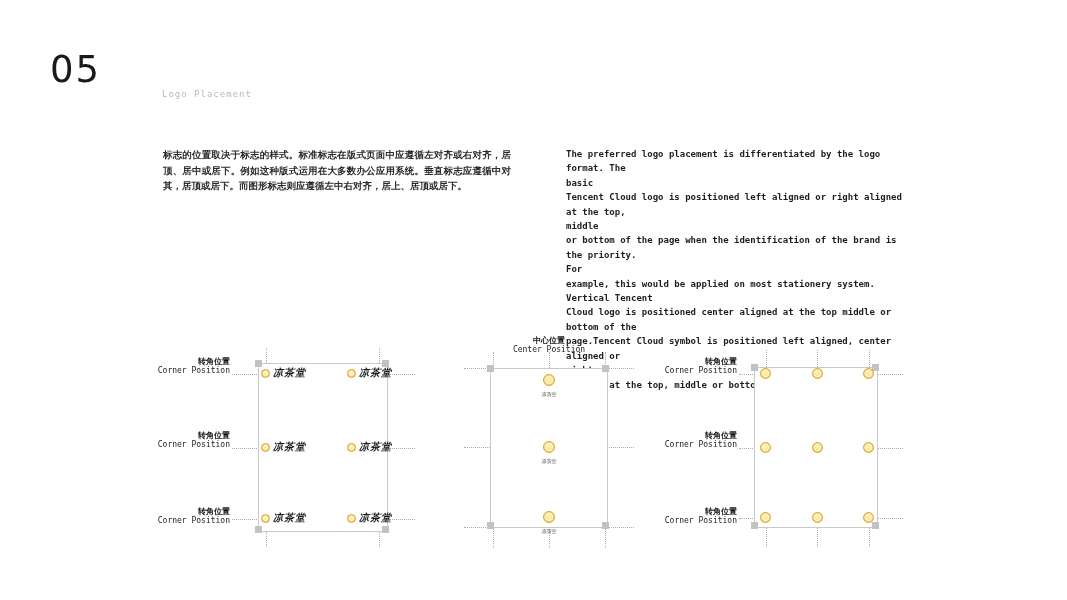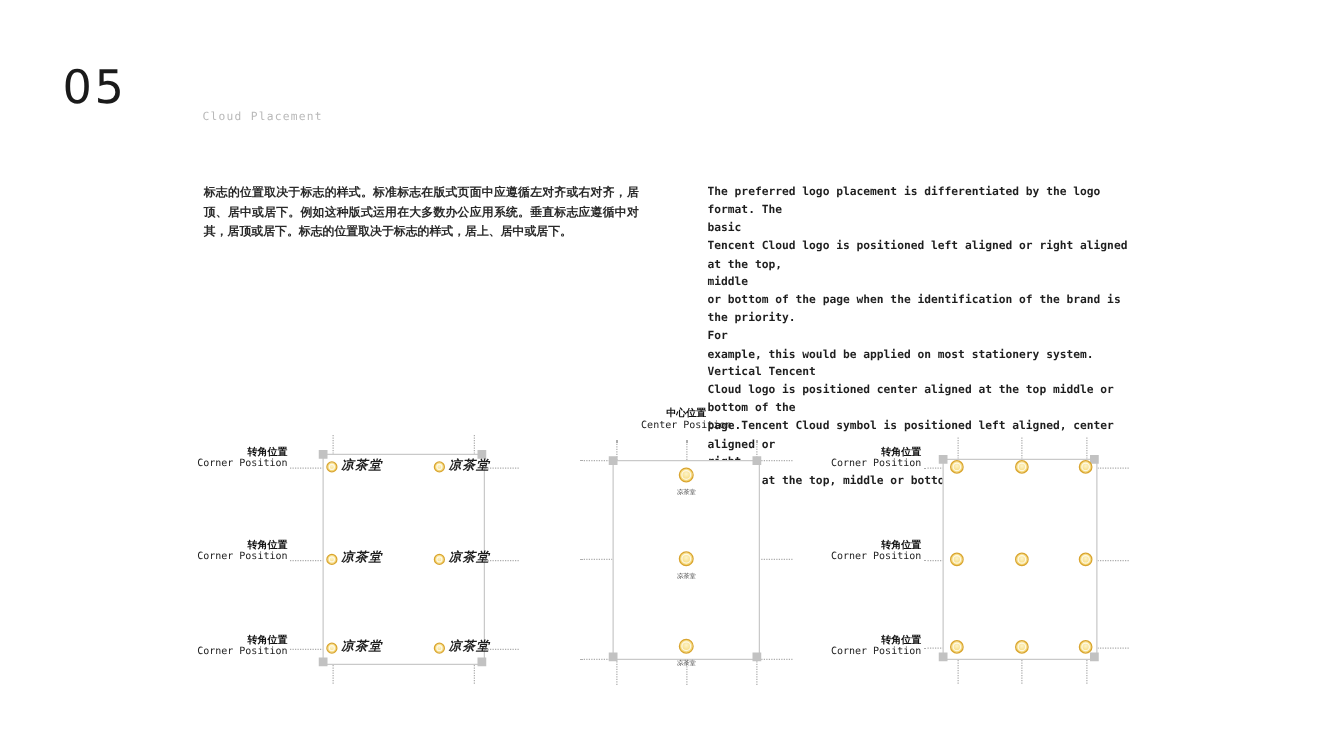--- a/index.html
+++ b/index.html
@@ -83,23 +83,23 @@
   }
   .slogo{position:absolute;}
   .slogo .seal{width:11px;height:11px;}
 </style>
 </head>
 <body>
 
 <div class="canvas">
 
   <div class="page-num">05</div>
-  <div class="page-subtitle">Cloud Placement</div>
-
-  <div class="intro-zh">标志的位置取决于标志的样式。标准标志在版式页面中应遵循左对齐或右对齐，居顶、居中或居下。例如这种版式运用在大多数办公应用系统。垂直标志应遵循中对其，居顶或居下。标志的位置取决于标志的样式，居上、居中或居下。</div>
+  <div class="page-subtitle">Logo Placement</div>
+
+  <div class="intro-zh">标志的位置取决于标志的样式。标准标志在版式页面中应遵循左对齐或右对齐，居顶、居中或居下。例如这种版式运用在大多数办公应用系统。垂直标志应遵循中对其，居顶或居下。而图形标志则应遵循左中右对齐，居上、居顶或居下。</div>
   <div class="intro-en">The preferred logo placement is differentiated by the logo format. The
 basic
 Tencent Cloud logo is positioned left aligned or right aligned at the top,
 middle
 or bottom of the page when the identification of the brand is the priority.
 For
 example, this would be applied on most stationery system. Vertical Tencent
 Cloud logo is positioned center aligned at the top middle or bottom of the
 page.Tencent Cloud symbol is positioned left aligned, center aligned or
 right
@@ -153,21 +153,21 @@
       <span class="txt">凉茶堂</span>
     </div>
     <div class="hlogo" style="left:237px;top:168px;">
       <span class="seal"></span>
       <span class="txt">凉茶堂</span>
     </div>
   </div>
 
   <div class="diagram" style="left:455px;top:320px;width:200px;height:230px;">
 
-    <div class="dtitle" style="left:0;top:6px;width:188px;">
+    <div class="dtitle" style="left:0;top:16px;width:188px;">
       <span class="zh">中心位置</span>
       <span class="en">Center Position</span>
     </div>
 
     <div class="vline" style="left:38px;top:32px;height:196px;"></div>
     <div class="vline" style="left:94px;top:32px;height:196px;"></div>
     <div class="vline" style="left:150px;top:32px;height:196px;"></div>
     <div class="hline" style="left:9px;top:48px;width:170px;"></div>
     <div class="hline" style="left:9px;top:127px;width:170px;"></div>
     <div class="hline" style="left:9px;top:207px;width:170px;"></div>

